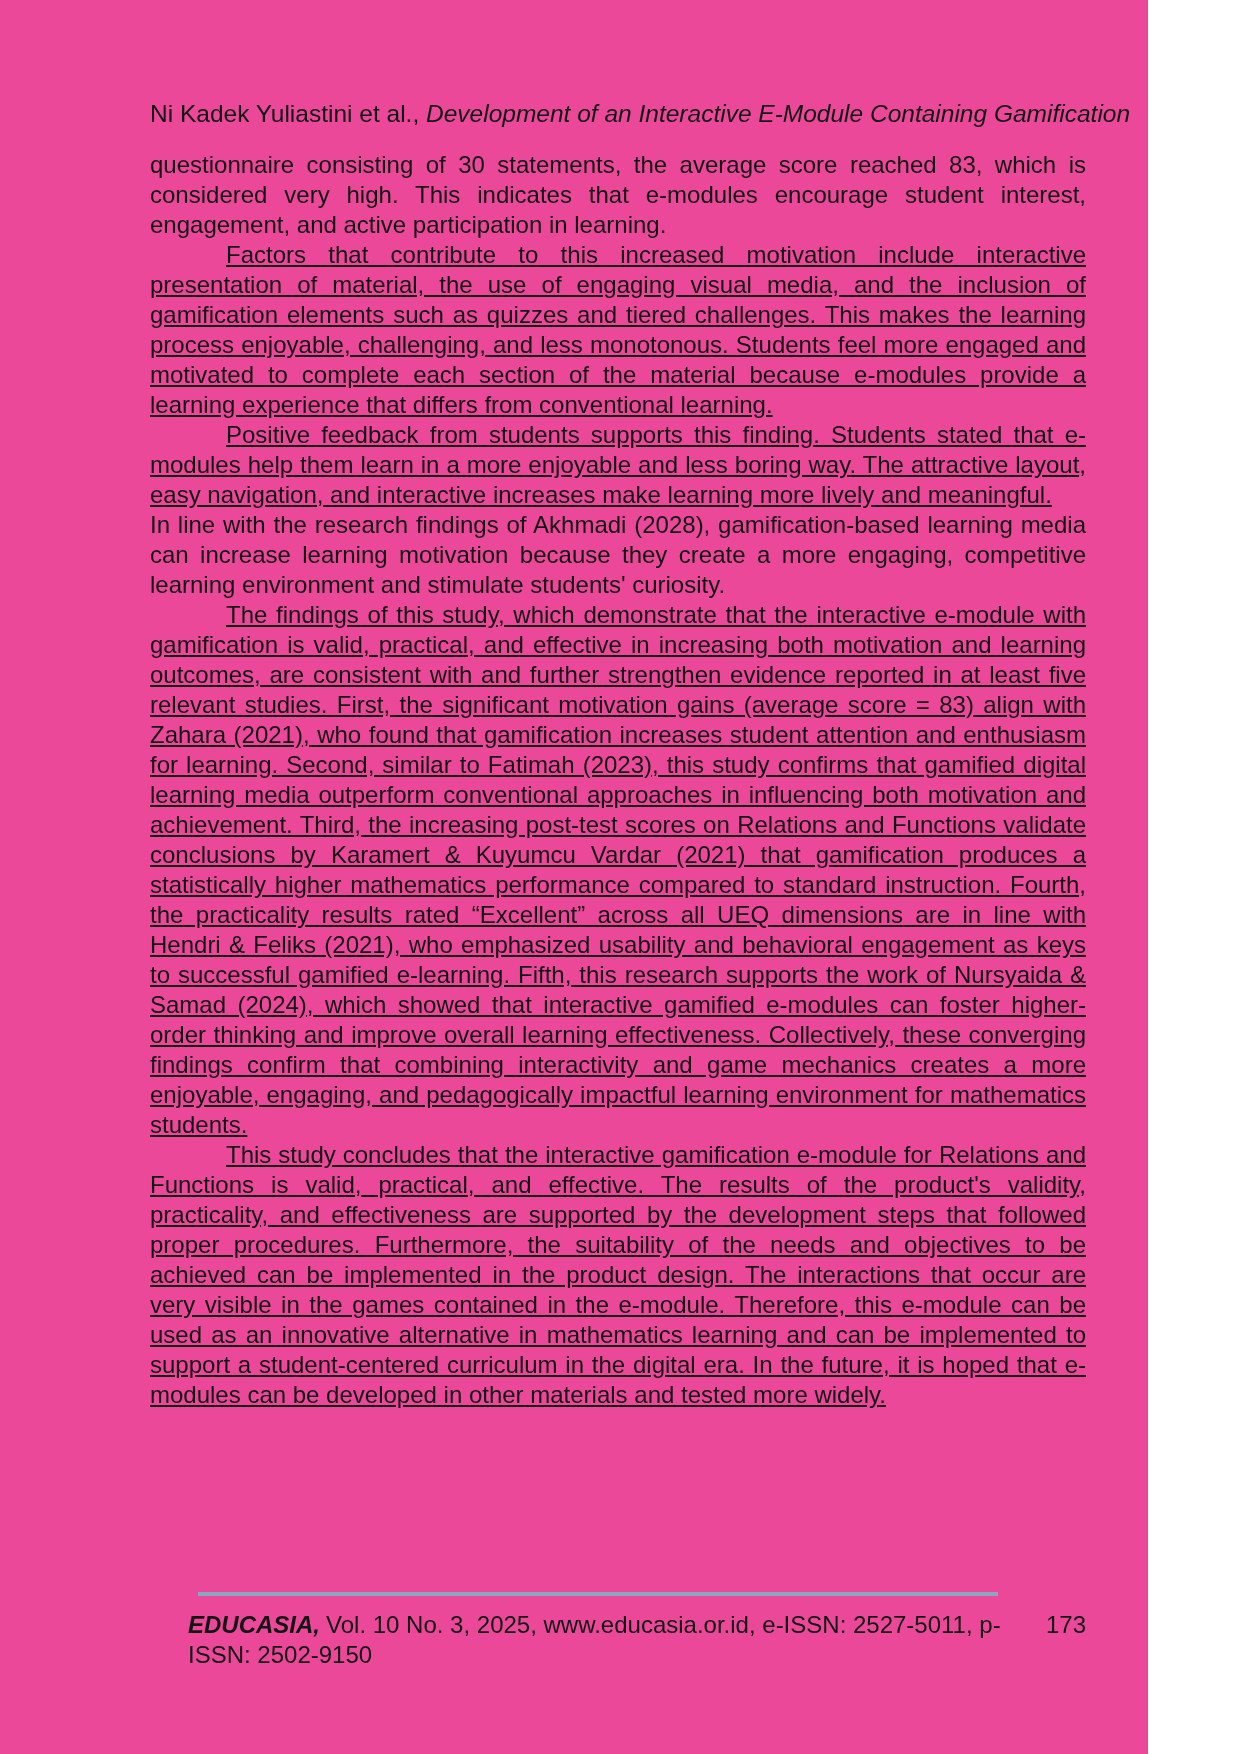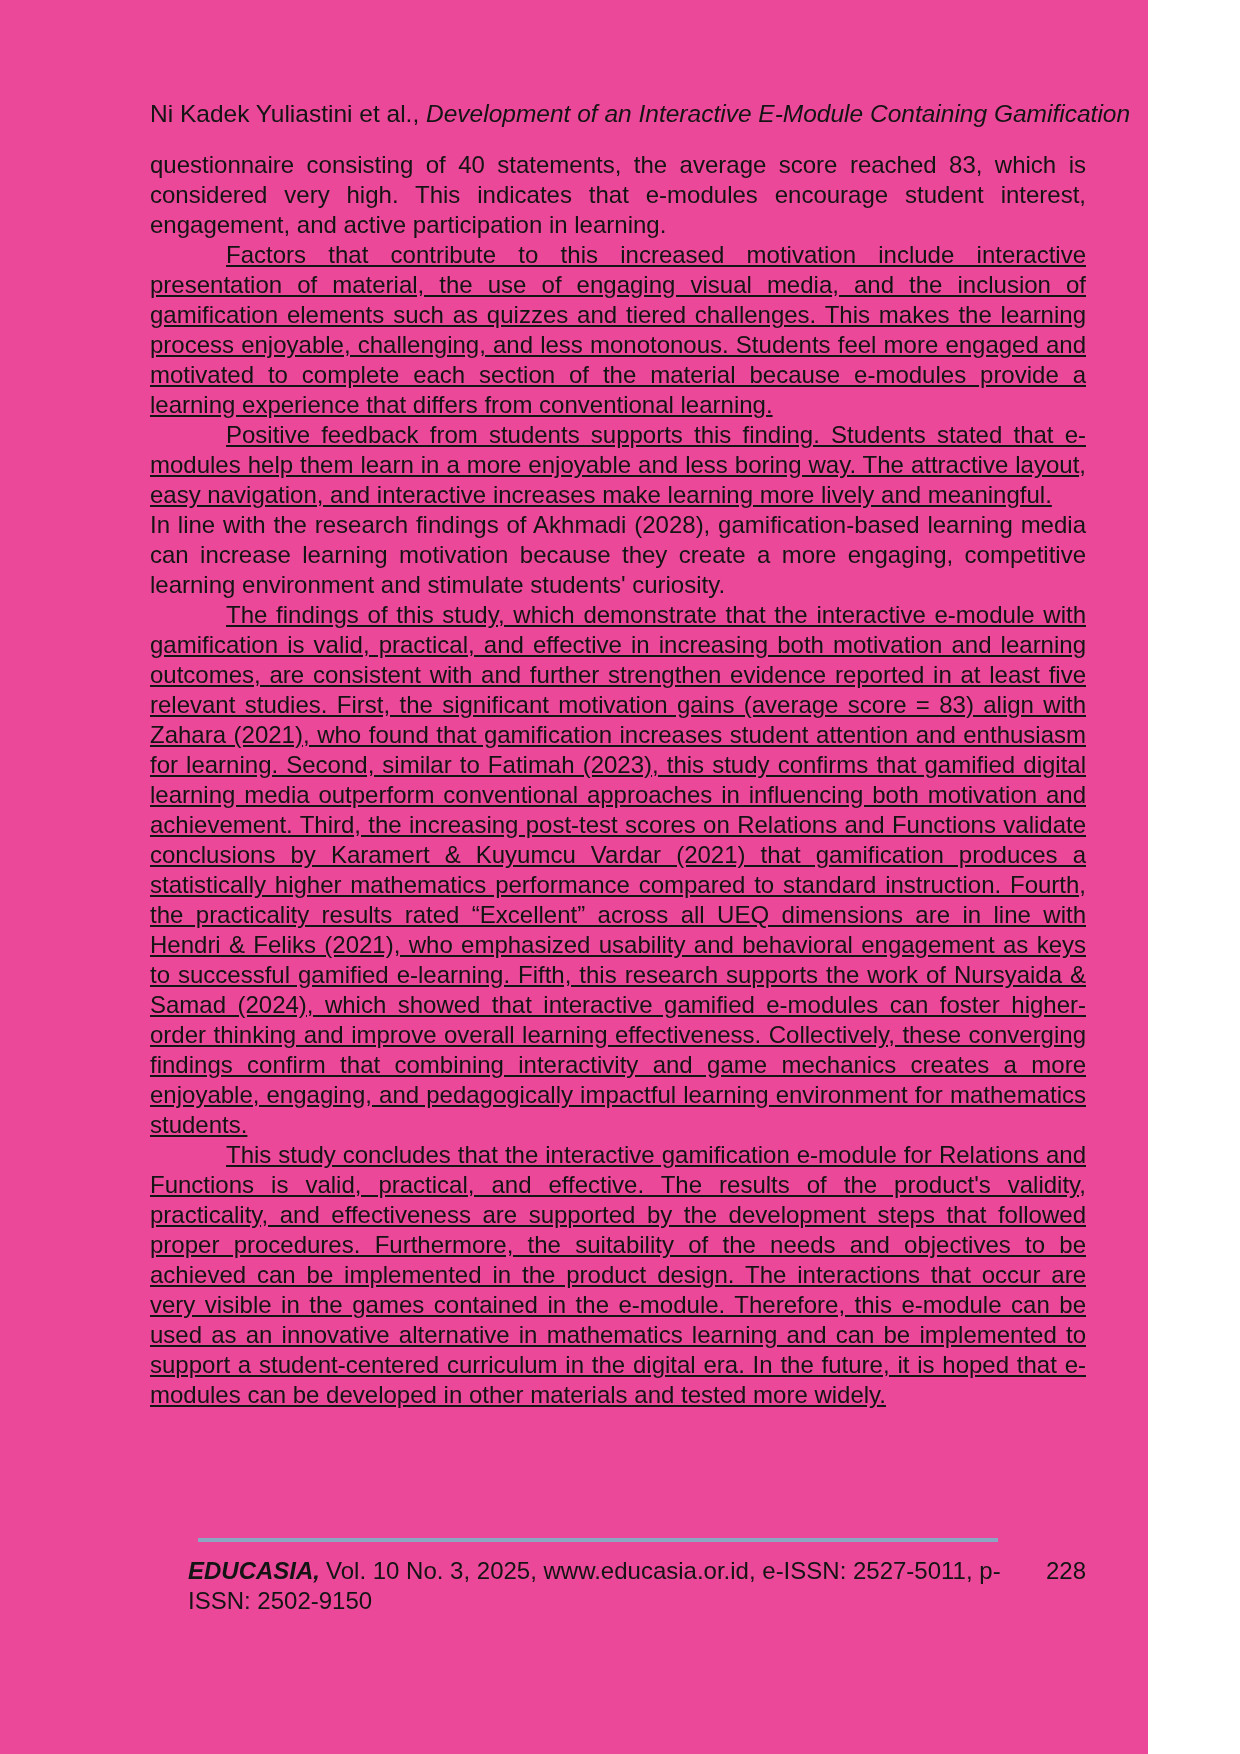--- a/index.html
+++ b/index.html
@@ -53,21 +53,21 @@
   .references-heading {
     margin-top: 44px;
     text-align: center;
     font-weight: bold;
     font-size: 25px;
     line-height: 31px;
   }
   .footer {
     position: absolute;
     left: 150px;
-    top: 1538px;
+    top: 1592px;
     width: 936px;
   }
   .footer-rule {
     margin-left: 48px;
     width: 800px;
     height: 4px;
     background: #8ba6c3; 
   }
   .footer-row {
     margin-top: 14px;
@@ -89,38 +89,38 @@
 
   <div class="content">
 
     <div class="running-head">
       <span class="authors">Ni Kadek Yuliastini et al.,</span>
       <span> </span>
       <span class="paper-title">Development of an Interactive E-Module Containing Gamification</span>
     </div>
 
     <div class="body-text">
-      <p class="no-indent">questionnaire consisting of 40 statements, the average score reached 83, which is considered very high. This indicates that e-modules encourage student interest, engagement, and active participation in learning.</p>
+      <p class="no-indent">questionnaire consisting of 30 statements, the average score reached 83, which is considered very high. This indicates that e-modules encourage student interest, engagement, and active participation in learning.</p>
       <p class="indent">Factors that contribute to this increased motivation include interactive presentation of material, the use of engaging visual media, and the inclusion of gamification elements such as quizzes and tiered challenges. This makes the learning process enjoyable, challenging, and less monotonous. Students feel more engaged and motivated to complete each section of the material because e-modules provide a learning experience that differs from conventional learning.</p>
       <p class="indent">Positive feedback from students supports this finding. Students stated that e-modules help them learn in a more enjoyable and less boring way. The attractive layout, easy navigation, and interactive increases make learning more lively and meaningful.</p>
       <p class="no-indent">In line with the research findings of Akhmadi (2028), gamification-based learning media can increase learning motivation because they create a more engaging, competitive learning environment and stimulate students' curiosity.</p>
       <p class="indent">The findings of this study, which demonstrate that the interactive e-module with gamification is valid, practical, and effective in increasing both motivation and learning outcomes, are consistent with and further strengthen evidence reported in at least five relevant studies. First, the significant motivation gains (average score = 83) align with Zahara (2021), who found that gamification increases student attention and enthusiasm for learning. Second, similar to Fatimah (2023), this study confirms that gamified digital learning media outperform conventional approaches in influencing both motivation and achievement. Third, the increasing post-test scores on Relations and Functions validate conclusions by Karamert &amp; Kuyumcu Vardar (2021) that gamification produces a statistically higher mathematics performance compared to standard instruction. Fourth, the practicality results rated “Excellent” across all UEQ dimensions are in line with Hendri &amp; Feliks (2021), who emphasized usability and behavioral engagement as keys to successful gamified e-learning. Fifth, this research supports the work of Nursyaida &amp; Samad (2024), which showed that interactive gamified e-modules can foster higher-order thinking and improve overall learning effectiveness. Collectively, these converging findings confirm that combining interactivity and game mechanics creates a more enjoyable, engaging, and pedagogically impactful learning environment for mathematics students.</p>
     </div>
 
 
     <div class="body-text">
       <p class="indent">This study concludes that the interactive gamification e-module for Relations and Functions is valid, practical, and effective. The results of the product's validity, practicality, and effectiveness are supported by the development steps that followed proper procedures. Furthermore, the suitability of the needs and objectives to be achieved can be implemented in the product design. The interactions that occur are very visible in the games contained in the e-module. Therefore, this e-module can be used as an innovative alternative in mathematics learning and can be implemented to support a student-centered curriculum in the digital era. In the future, it is hoped that e-modules can be developed in other materials and tested more widely.</p>
     </div>
 
 
   </div>
 
   <div class="footer">
     <div class="footer-rule" style="background: rgb(139, 166, 195);"></div>
     <div class="footer-row">
       <span class="footer-citation">
         <span class="journal-name">EDUCASIA,</span><span class="citation-rest">Vol. 10 No. 3, 2025, www.educasia.or.id, e-ISSN: 2527-5011, p-ISSN: 2502-9150</span>
       </span>
-      <span class="page-number">228</span>
+      <span class="page-number">173</span>
     </div>
   </div>
 
 </div>
 
 </body></html>

